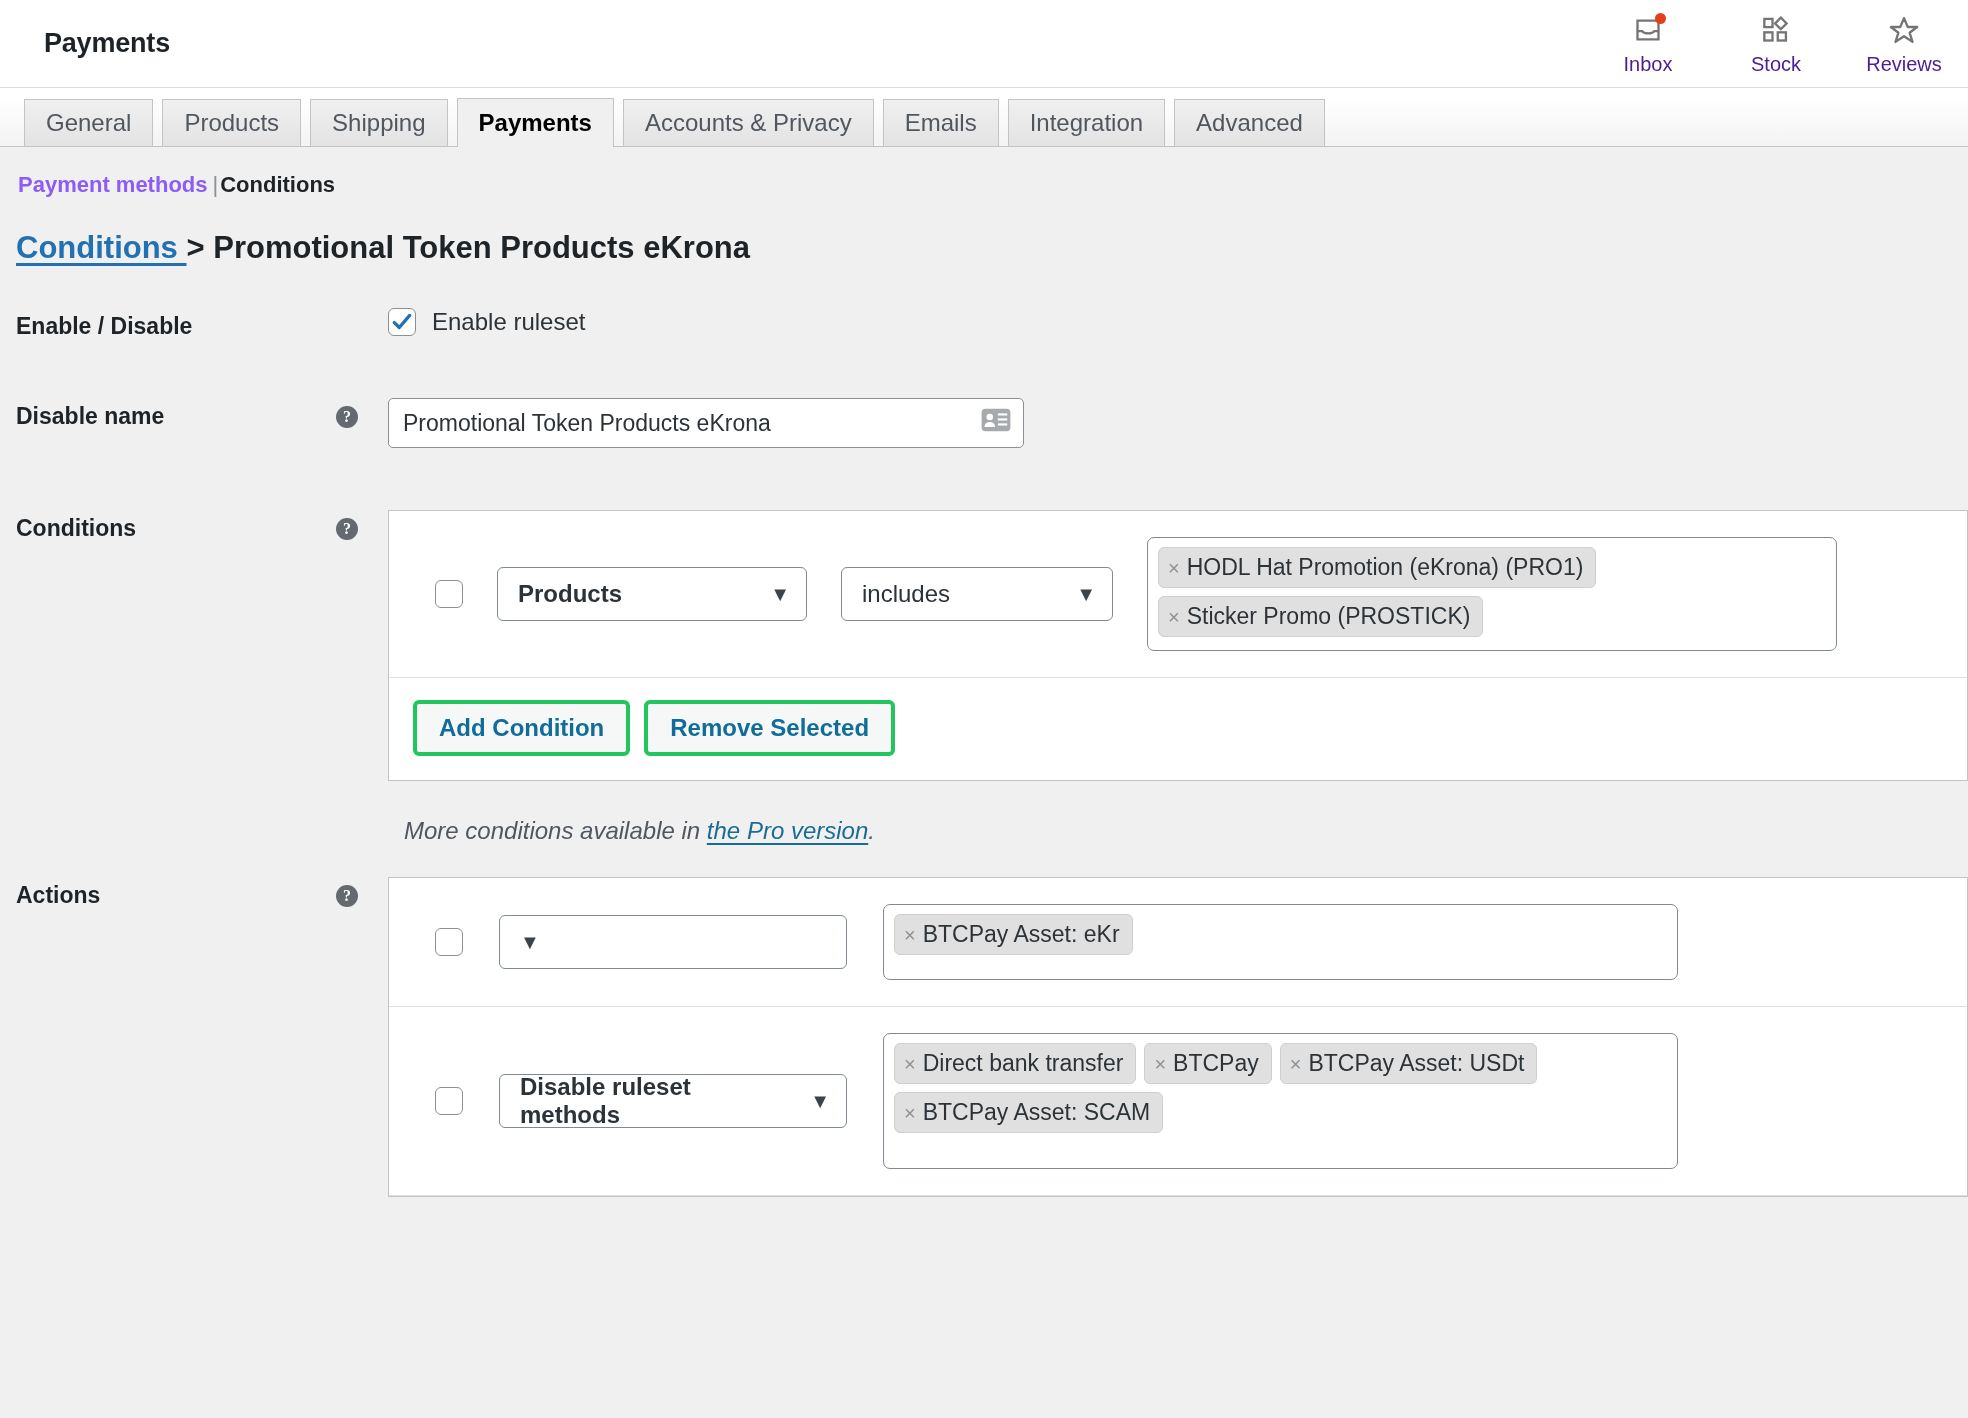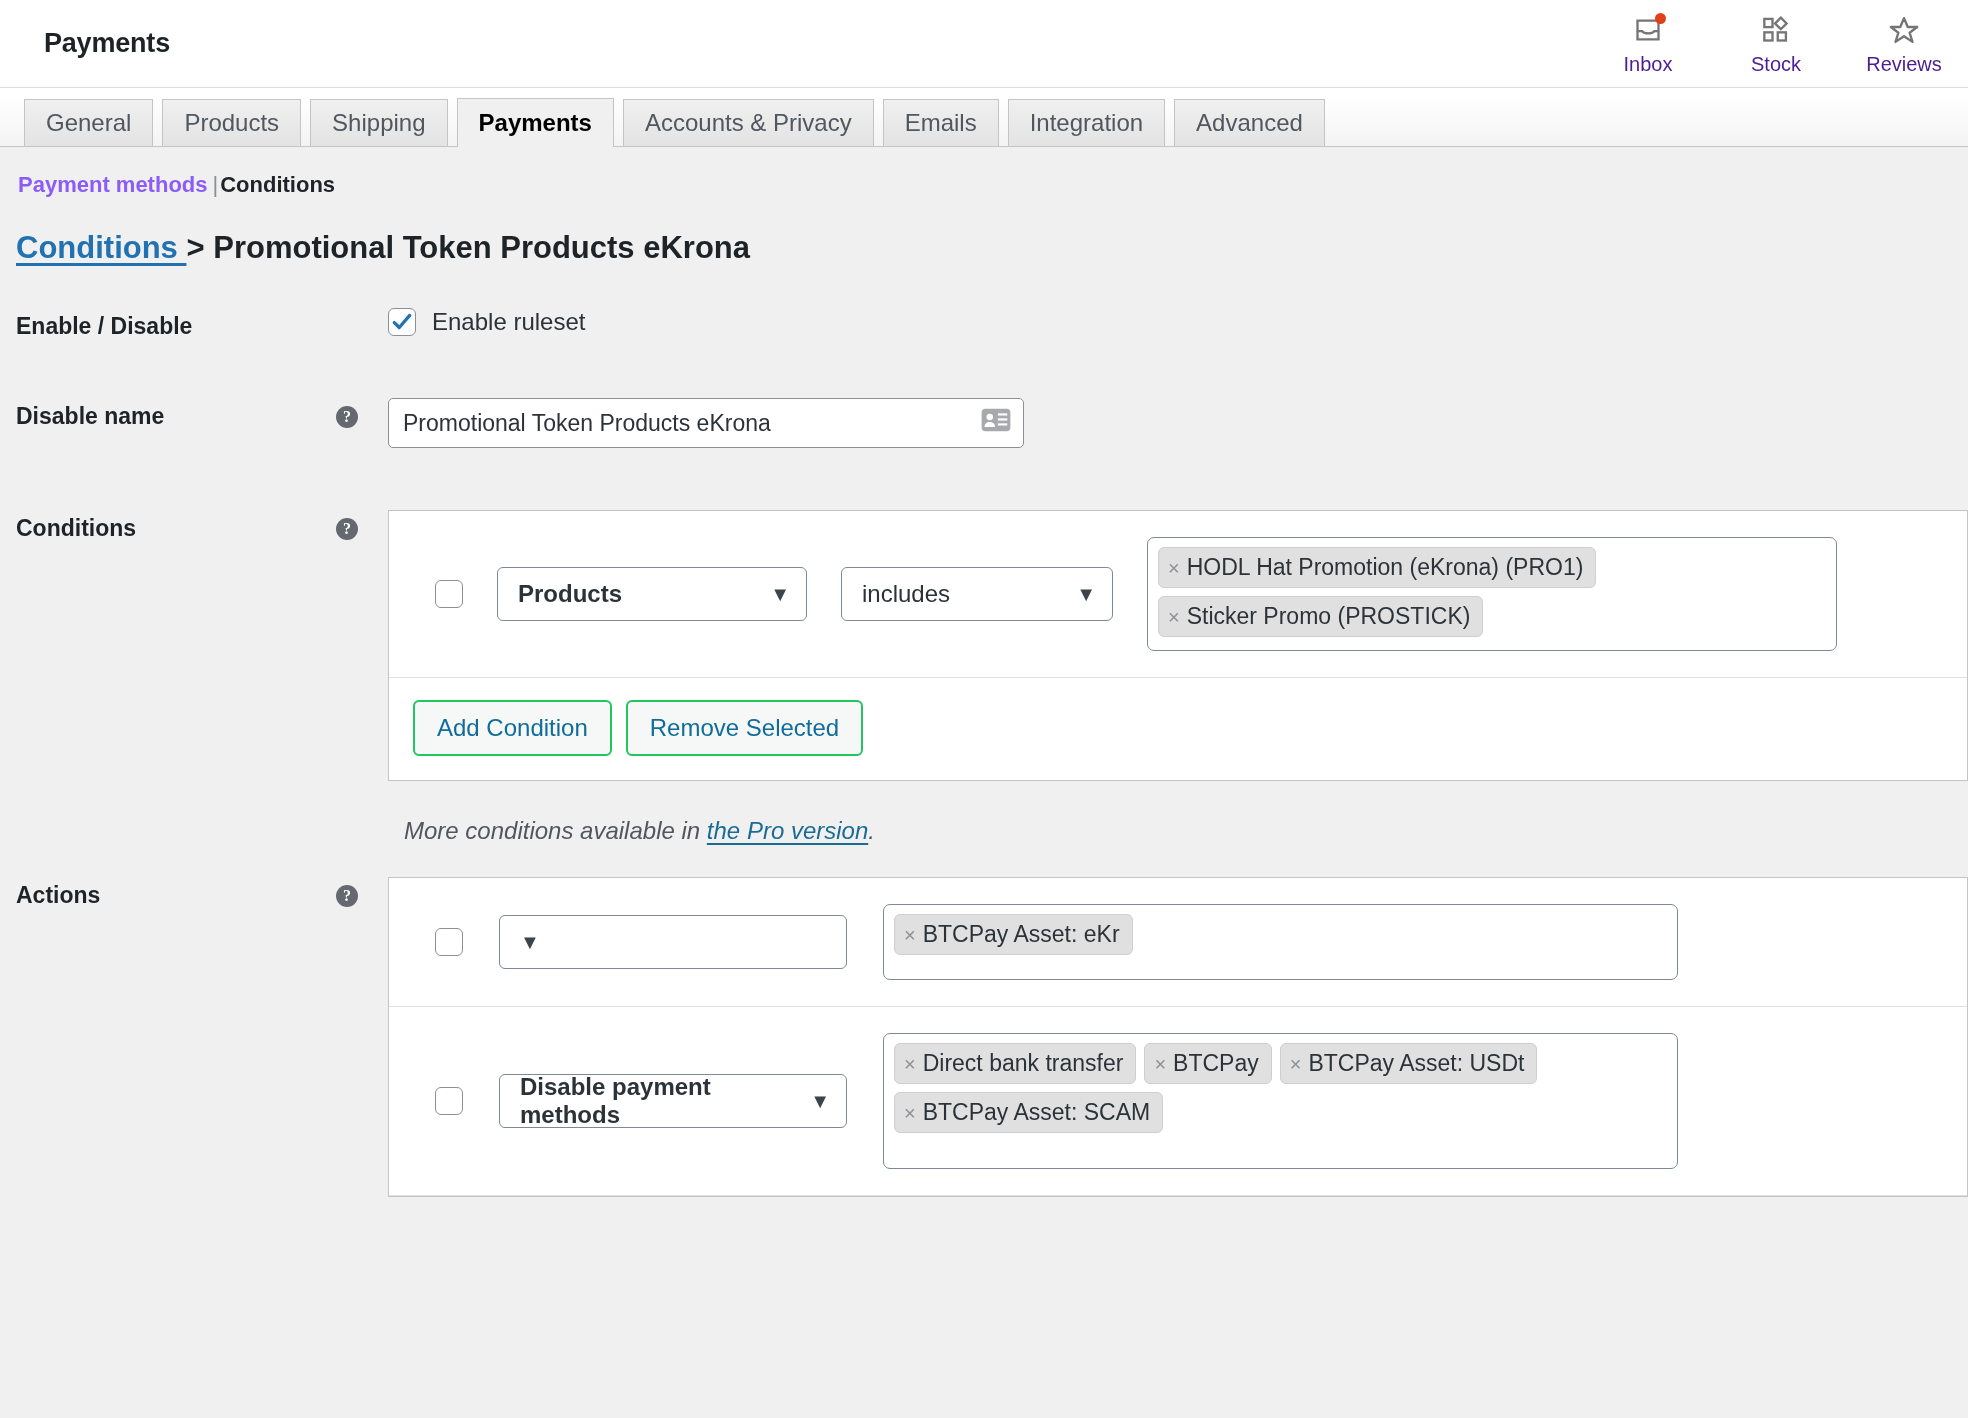--- a/index.html
+++ b/index.html
@@ -251,26 +251,26 @@
     align-items: center;
     gap: 7px;
     white-space: nowrap;
     cursor: pointer;
   }
   .tag .x { color: #8c8f94; font-size: 20px; line-height: 1; }
 
   .btn {
     height: 56px;
     padding: 0 22px;
-    border: 2px solid #22c55e;
+    border: 4px solid #22c55e;
     border-radius: 6px;
     background: #f6f7f7;
     color: #106d99;
     font-size: 24px;
-    font-weight: normal;
+    font-weight: bold;
     display: flex;
     align-items: center;
     cursor: pointer;
   }
 
   .pro-note {
     margin-top: 36px;
     padding-left: 388px;
     font-size: 24px;
     color: #50575e;
@@ -433,21 +433,21 @@
           <span class="tag">
             <span class="x">×</span>
             <span>BTCPay Asset: eKr</span>
           </span>
         </div>
       </div>
 
       <div class="panel-row last" style="min-height:176px; gap:36px;">
         <span class="cb"></span>
         <div class="select w-action">
-          <span>Disable payment methods</span>
+          <span>Disable ruleset methods</span>
           <span class="chev">▼</span>
         </div>
         <div class="tagbox" style="width:795px; min-height:136px;">
           <span class="tag">
             <span class="x">×</span>
             <span>Direct bank transfer</span>
           </span>
           <span class="tag">
             <span class="x">×</span>
             <span>BTCPay</span>

